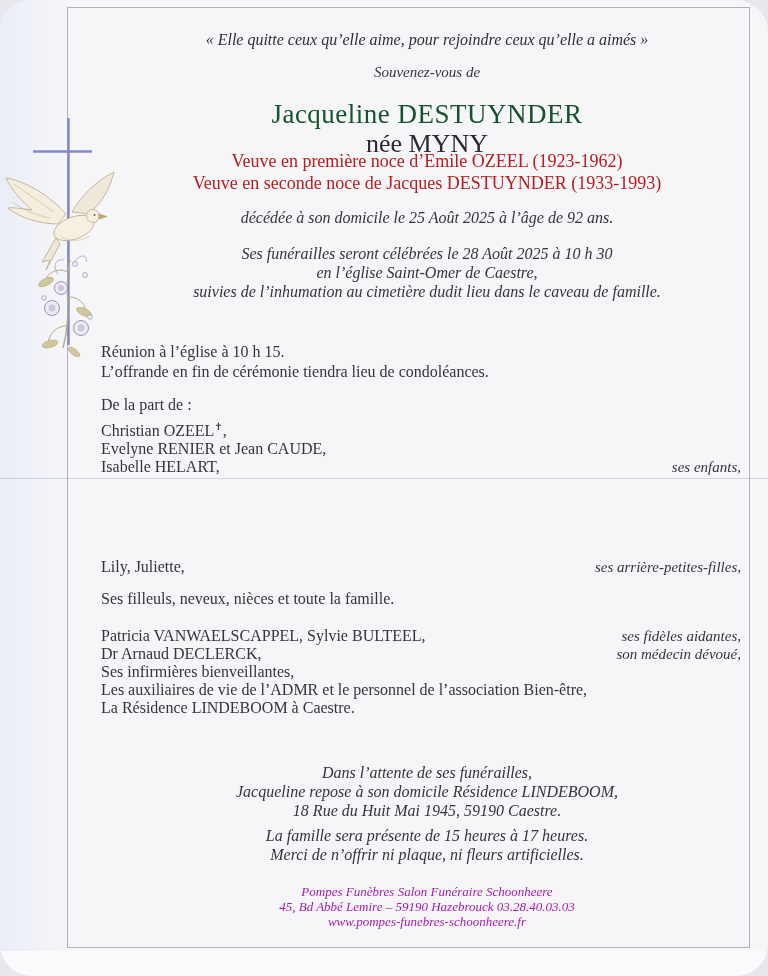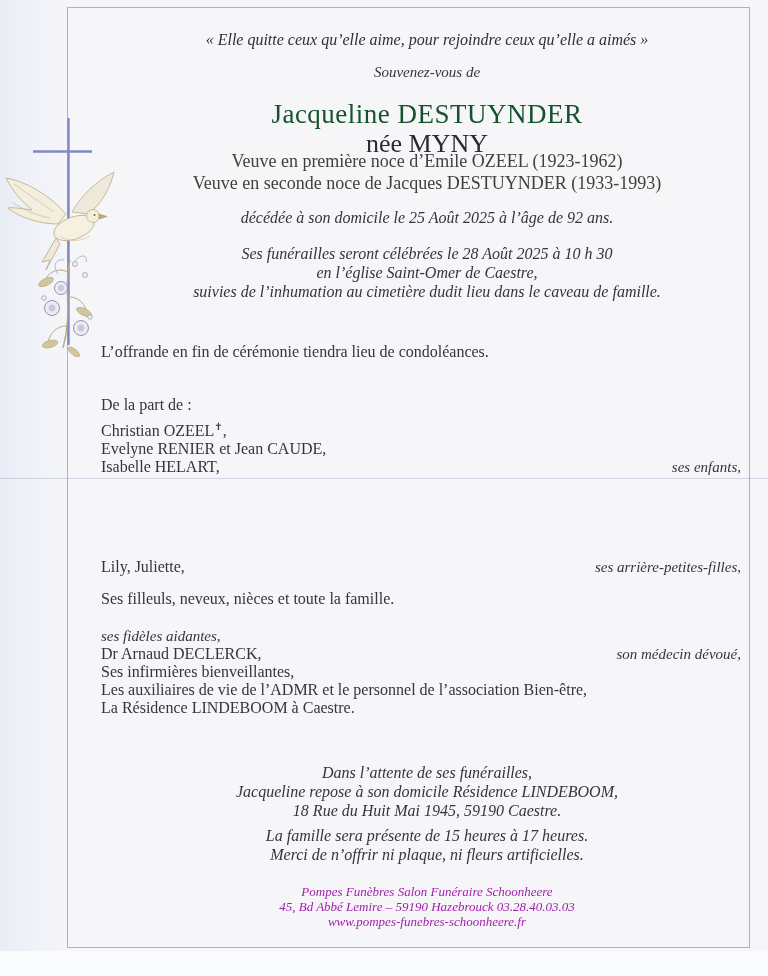--- a/index.html
+++ b/index.html
@@ -1,35 +1,35 @@
 <!DOCTYPE html>
 <html><head>
 <meta charset="utf-8">
 <style>
   html,body { margin:0; padding:0; background:#e8e8ec; }
   .page {
     position:relative; width:768px; height:976px; margin:0 auto;
     background:#f6f6f9;
     font-family:"Liberation Serif", serif;
-    color:#34343d; overflow:hidden;
+    color:#34343d; overflow:hidden;border-radius:32px;
   }
   .left-shade { position:absolute; left:0; top:0; width:72px; height:100%;
     background:linear-gradient(90deg,#e9edf6 0%,#f1f3f8 55%,#f6f6f9 100%); }
   .bottom-shade { position:absolute; left:0; top:951px; width:768px; height:25px; background:#fafbfd; }
   .frame { position:absolute; left:67px; top:7px; width:683px; height:941px;
     border:1px solid #b0b1bd; box-sizing:border-box; }
   .crease { position:absolute; left:0; top:478px; width:768px; height:1px;
     background:rgba(140,150,182,0.35); }
   .abs { position:absolute; left:101px; right:27px; }
   .centered { text-align:center; transform:translateX(6px); }
   .quote { font-size:16px; font-style:italic; color:#2e2e38; }
   .intro { font-size:15px; font-style:italic; }
   .name { font-size:27px; color:#14532d; letter-spacing:0.5px; }
   .maiden { font-size:26px; color:#2a2a33; }
-  .widow { font-size:18px; line-height:22px; color:#404040; }
+  .widow { font-size:18px; line-height:22px; color:#b91c1c; }
   .notice { font-size:16px; font-style:italic; line-height:19px; }
   .body16 { font-size:16px; line-height:20px; }
   .frow { display:flex; justify-content:space-between; align-items:baseline;
     font-size:16px; line-height:18px; }
   .nm { white-space:nowrap; }
   .rel { font-style:italic; font-size:15px; white-space:nowrap; }
   .sup { font-size:10px; vertical-align:super; line-height:0; }
   .footer { font-size:13px; font-style:italic; line-height:15px; color:#a21caf; }
   .illustration { position:absolute; left:0; top:112px; width:130px; height:245px; }
 </style>
@@ -91,20 +91,21 @@
 
   <div class="abs centered notice" style="top:208px">décédée à son domicile le 25 Août 2025 à l’âge de 92 ans.</div>
 
   <div class="abs centered notice" style="top:244px">
     <div>Ses funérailles seront célébrées le 28 Août 2025 à 10 h 30</div>
     <div>en l’église Saint-Omer de Caestre,</div>
     <div>suivies de l’inhumation au cimetière dudit lieu dans le caveau de famille.</div>
   </div>
 
   <div class="abs body16" style="top:342px">
+    <div>Réunion à l’église à 10 h 15.</div>
     <div>L’offrande en fin de cérémonie tiendra lieu de condoléances.</div>
   </div>
 
   <div class="abs body16" style="top:395px">De la part de :</div>
 
   <div class="abs" style="top:422px">
     <div class="frow">
       <span class="nm"><span>Christian OZEEL</span><sup class="sup">✝</sup><span>,</span></span>
     </div>
     <div class="frow">
@@ -125,20 +126,21 @@
   </div>
 
   <div class="abs" style="top:590px">
     <div class="frow">
       <span class="nm">Ses filleuls, neveux, nièces et toute la famille.</span>
     </div>
   </div>
 
   <div class="abs" style="top:627px">
     <div class="frow">
+      <span class="nm">Patricia VANWAELSCAPPEL, Sylvie BULTEEL,</span>
       <span class="rel">ses fidèles aidantes,</span>
     </div>
     <div class="frow">
       <span class="nm">Dr Arnaud DECLERCK,</span>
       <span class="rel">son médecin dévoué,</span>
     </div>
     <div class="frow">
       <span class="nm">Ses infirmières bienveillantes,</span>
     </div>
     <div class="frow">

